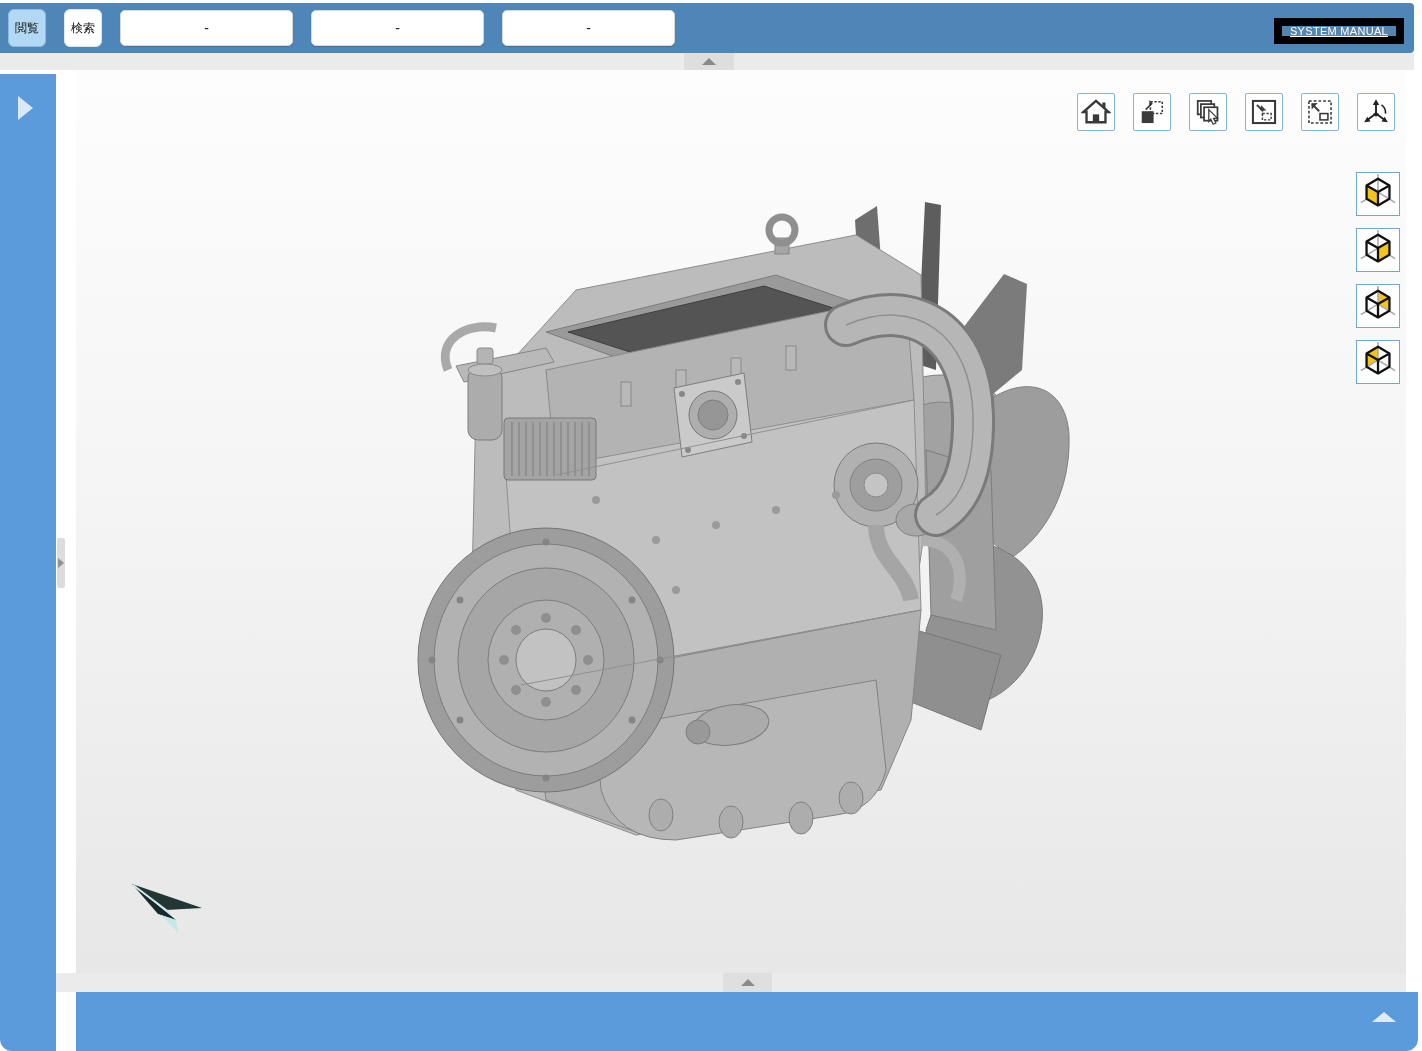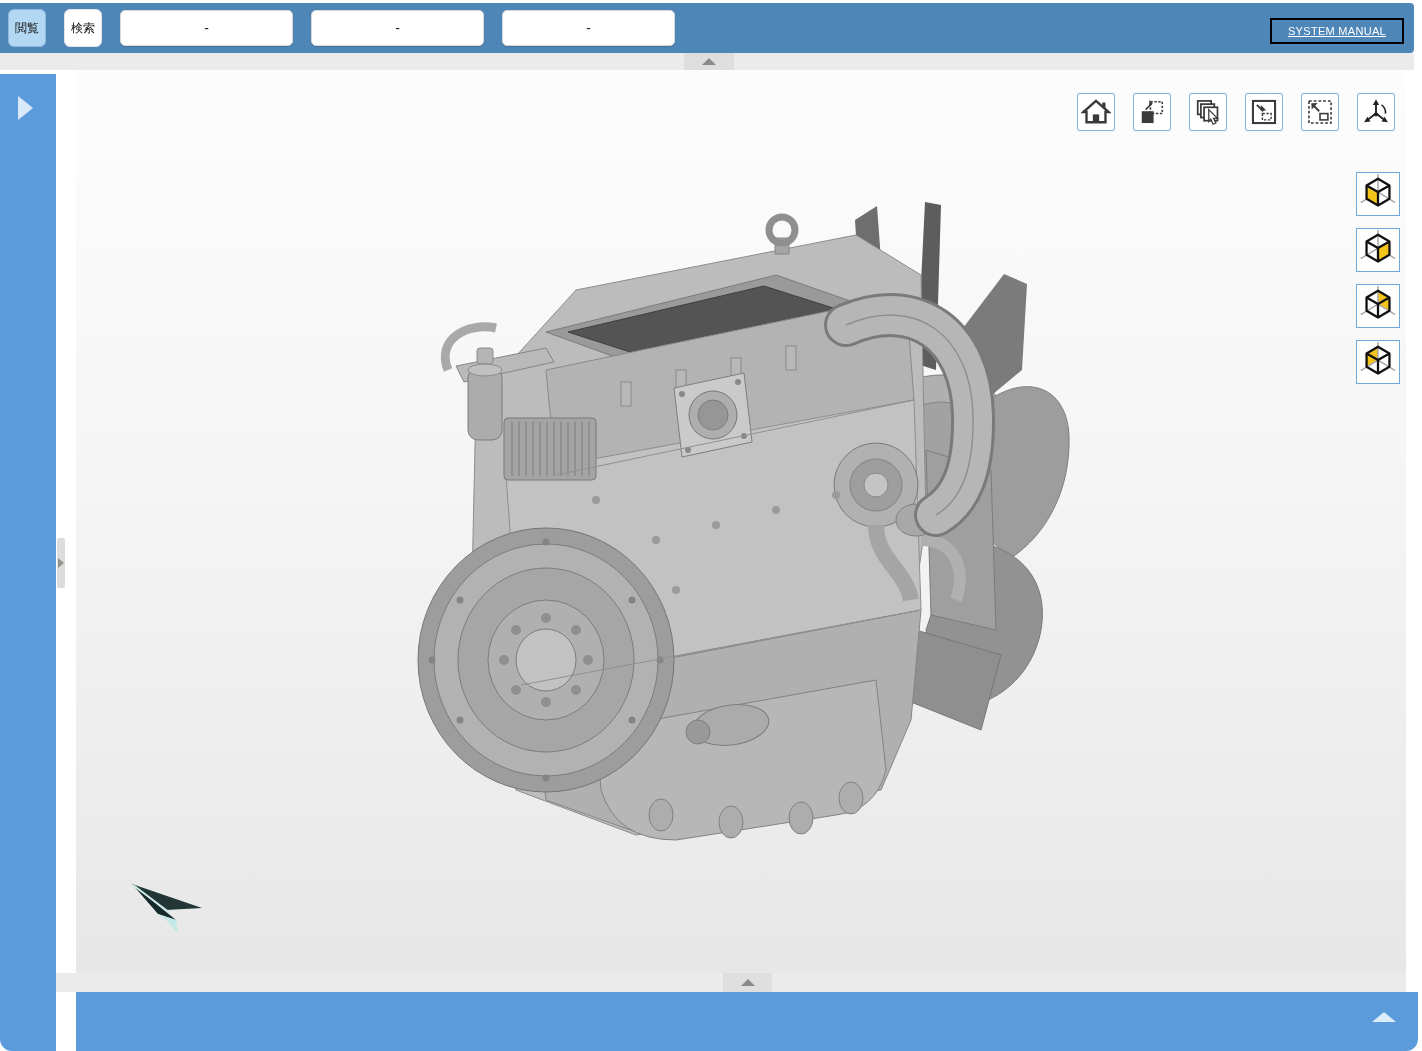--- a/index.html
+++ b/index.html
@@ -14,22 +14,22 @@
              font-size:12px; color:#111; cursor:pointer; }
   .hdr-tab.active { background:#b3d8f3; border:1px solid #8fb9dd; }
   .hdr-tab.idle   { background:#ffffff; border:1px solid #e3e3e3; }
   #tab-browse { left:8px; }
   #tab-search { left:64px; }
   .hdr-select { position:absolute; top:7px; width:173px; height:36px; background:#ffffff;
                 border:1px solid #d8d8d8; border-radius:5px; display:flex; align-items:center;
                 justify-content:center; font-size:14px; color:#222; cursor:pointer;
                 box-shadow:0 1px 1px rgba(0,0,0,.15); }
   #sel-1 { left:120px; } #sel-2 { left:311px; } #sel-3 { left:502px; }
-  #system-manual { position:absolute; right:10px; top:15px; height:26px; padding:4px 16px;
-                   border:2px solid #000000; color:#ffffff; font-size:11px; letter-spacing:.3px;
+  #system-manual { position:absolute; right:10px; top:15px; height:26px; padding:4px 8px;
+                   border:8px solid #000000; color:#ffffff; font-size:11px; letter-spacing:.3px;
                    text-decoration:underline; display:flex; align-items:center; cursor:pointer; }
 
   
   #top-strip { position:absolute; left:0; top:53px; width:1414px; height:17px; background:#ebebeb; }
   #top-strip-tab { position:absolute; left:684px; top:0; width:50px; height:17px; background:#dedede;
                    display:flex; align-items:center; justify-content:center; cursor:pointer; }
   #bottom-strip { position:absolute; left:56px; top:973px; width:1350px; height:19px; background:#ebebeb; }
   #bottom-strip-tab { position:absolute; left:667px; top:0; width:49px; height:19px; background:#dfdfdf;
                       display:flex; align-items:center; justify-content:center; cursor:pointer; }
   .tri-up { width:0; height:0; border-left:7px solid transparent; border-right:7px solid transparent;

